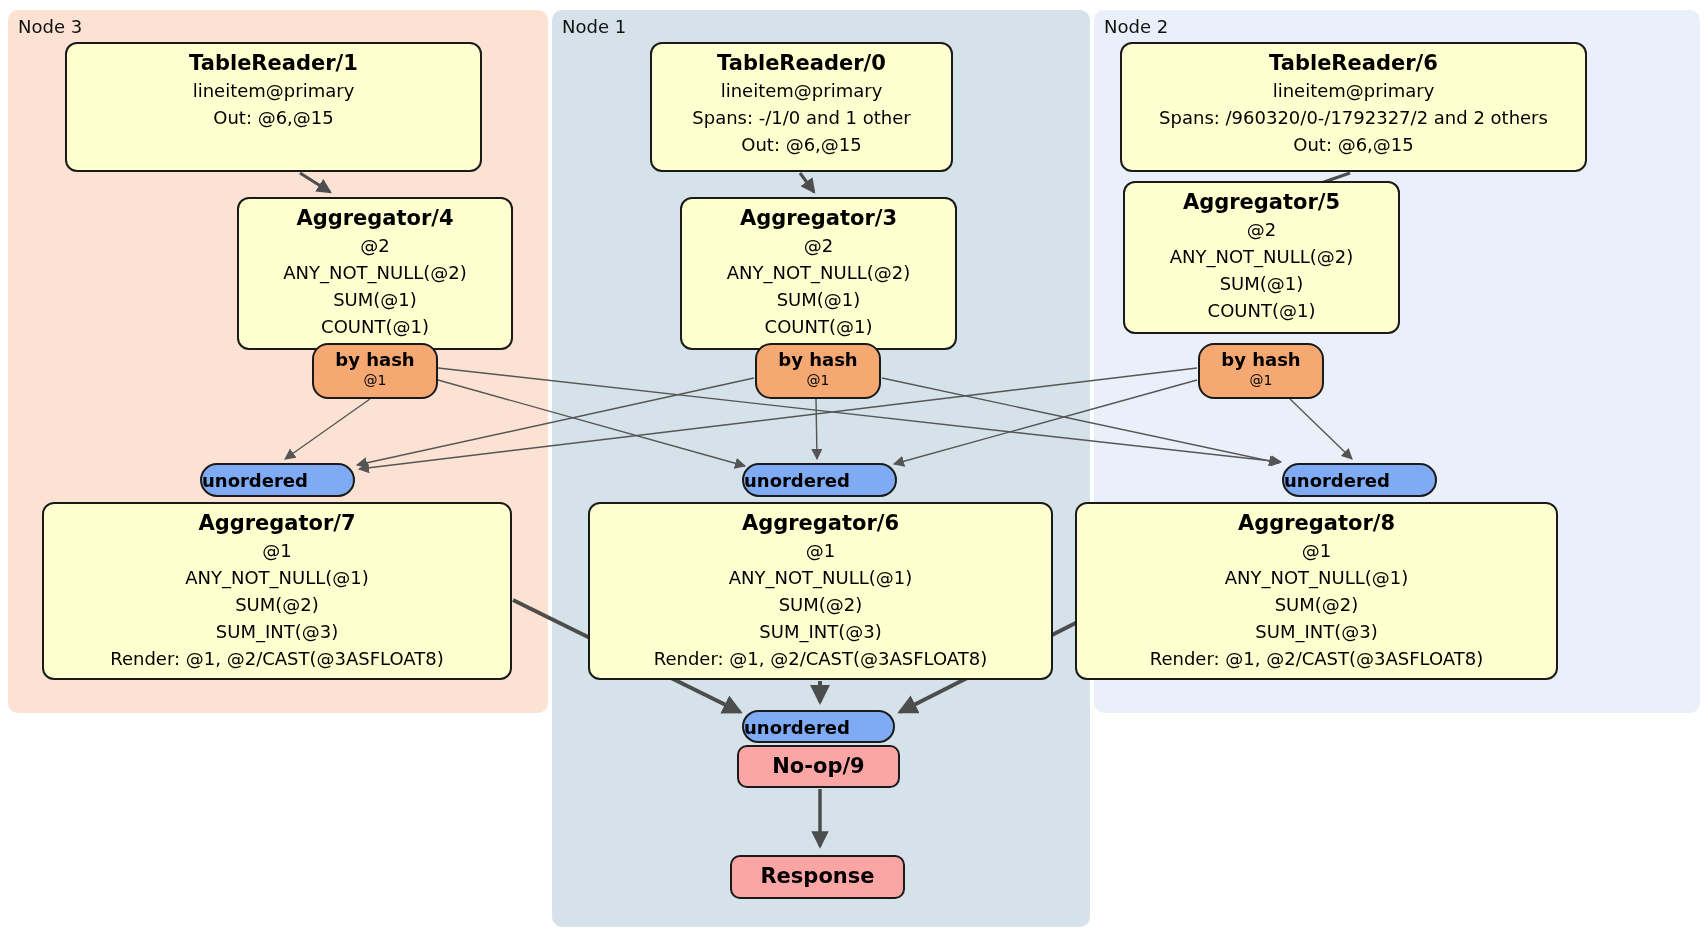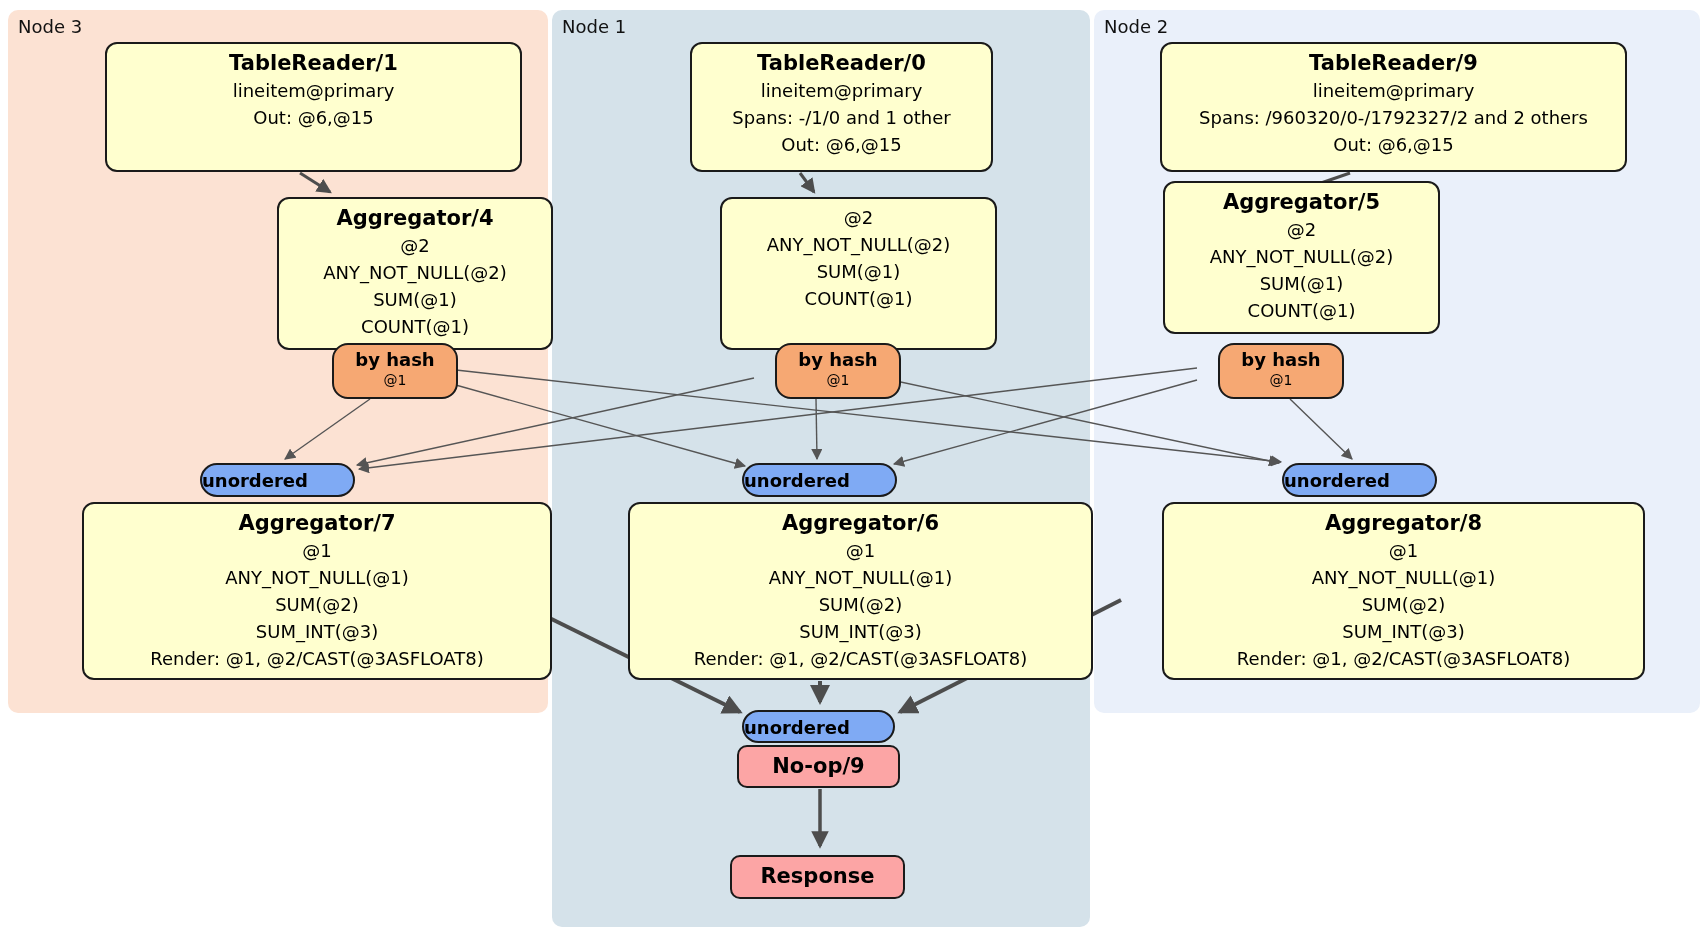--- a/index.html
+++ b/index.html
@@ -5,25 +5,25 @@
   html,body{margin:0;padding:0;background:#ffffff;}
   body{font-family:"DejaVu Sans","Liberation Sans",sans-serif;}
   .canvas{position:relative;width:1708px;height:936px;overflow:hidden;background:#ffffff;}
   .region{position:absolute;border-radius:10px;}
   .region-label{position:absolute;left:10px;top:6px;font-size:18px;color:#111;}
   #region-node3{left:8px;top:10px;width:540px;height:703px;background:#fce2d3;}
   #region-node1{left:552px;top:10px;width:538px;height:917px;background:#d5e2ea;}
   #region-node2{left:1094px;top:10px;width:606px;height:703px;background:#eaf0fa;}
   .edges{position:absolute;left:0;top:0;z-index:2;}
   .pbox{position:absolute;z-index:3;background:#ffffcf;border:2px solid #1a1a1a;border-radius:12px;
-        text-align:center;color:#000;box-sizing:border-box;padding-top:5px;margin-left:40px;}
+        text-align:center;color:#000;box-sizing:border-box;padding-top:5px;}
   .ptitle{font-size:21px;font-weight:bold;line-height:28px;}
   .pline{font-size:18px;line-height:27px;white-space:nowrap;}
   .router{position:absolute;z-index:4;background:#f6a873;border:2px solid #1a1a1a;border-radius:16px;
-          text-align:center;color:#000;box-sizing:border-box;padding-top:4px;margin-left:20px;}
+          text-align:center;color:#000;box-sizing:border-box;padding-top:4px;}
   .router-label{font-size:18px;font-weight:bold;line-height:22px;}
   .router-detail{font-size:14px;line-height:18px;}
   .sync{position:absolute;z-index:4;background:#7faaf4;border:2px solid #1a1a1a;border-radius:17px;
         text-align:left;color:#000;box-sizing:border-box;font-size:18px;font-weight:bold;}
   .sync span{line-height:31px;}
   .tbox{position:absolute;z-index:3;background:#fca5a5;border:2px solid #1a1a1a;border-radius:10px;
         text-align:center;color:#000;box-sizing:border-box;}
   .tbox .ptitle{line-height:38px;}
 </style>
 </head>
@@ -77,34 +77,35 @@
     <div class="pline">lineitem@primary</div>
     <div class="pline">Out: @6,@15</div>
   </div>
   <div class="pbox" style="left:650px;top:42px;width:303px;height:130px">
     <div class="ptitle">TableReader/0</div>
     <div class="pline">lineitem@primary</div>
     <div class="pline">Spans: -/1/0 and 1 other</div>
     <div class="pline">Out: @6,@15</div>
   </div>
   <div class="pbox" style="left:1120px;top:42px;width:467px;height:130px">
-    <div class="ptitle">TableReader/9</div>
+    <div class="ptitle">TableReader/6</div>
     <div class="pline">lineitem@primary</div>
     <div class="pline">Spans: /960320/0-/1792327/2 and 2 others</div>
     <div class="pline">Out: @6,@15</div>
   </div>
 
   <div class="pbox" style="left:237px;top:197px;width:276px;height:153px">
     <div class="ptitle">Aggregator/4</div>
     <div class="pline">@2</div>
     <div class="pline">ANY_NOT_NULL(@2)</div>
     <div class="pline">SUM(@1)</div>
     <div class="pline">COUNT(@1)</div>
   </div>
   <div class="pbox" style="left:680px;top:197px;width:277px;height:153px">
+    <div class="ptitle">Aggregator/3</div>
     <div class="pline">@2</div>
     <div class="pline">ANY_NOT_NULL(@2)</div>
     <div class="pline">SUM(@1)</div>
     <div class="pline">COUNT(@1)</div>
   </div>
   <div class="pbox" style="left:1123px;top:181px;width:277px;height:153px">
     <div class="ptitle">Aggregator/5</div>
     <div class="pline">@2</div>
     <div class="pline">ANY_NOT_NULL(@2)</div>
     <div class="pline">SUM(@1)</div>
@@ -143,21 +144,21 @@
     <div class="pline">Render: @1, @2/CAST(@3ASFLOAT8)</div>
   </div>
   <div class="pbox" style="left:588px;top:502px;width:465px;height:178px">
     <div class="ptitle">Aggregator/6</div>
     <div class="pline">@1</div>
     <div class="pline">ANY_NOT_NULL(@1)</div>
     <div class="pline">SUM(@2)</div>
     <div class="pline">SUM_INT(@3)</div>
     <div class="pline">Render: @1, @2/CAST(@3ASFLOAT8)</div>
   </div>
-  <div class="pbox" style="left:1122px;top:502px;width:483px;height:178px">
+  <div class="pbox" style="left:1075px;top:502px;width:483px;height:178px">
     <div class="ptitle">Aggregator/8</div>
     <div class="pline">@1</div>
     <div class="pline">ANY_NOT_NULL(@1)</div>
     <div class="pline">SUM(@2)</div>
     <div class="pline">SUM_INT(@3)</div>
     <div class="pline">Render: @1, @2/CAST(@3ASFLOAT8)</div>
   </div>
 
   <div class="sync" style="left:742px;top:710px;width:153px;height:33px">
     <span>unordered</span>

